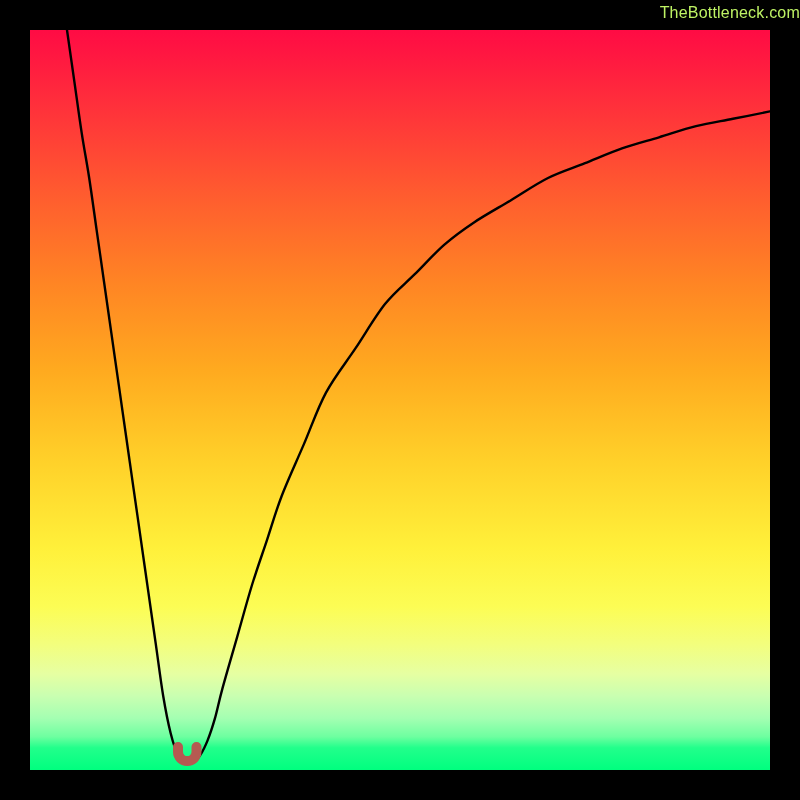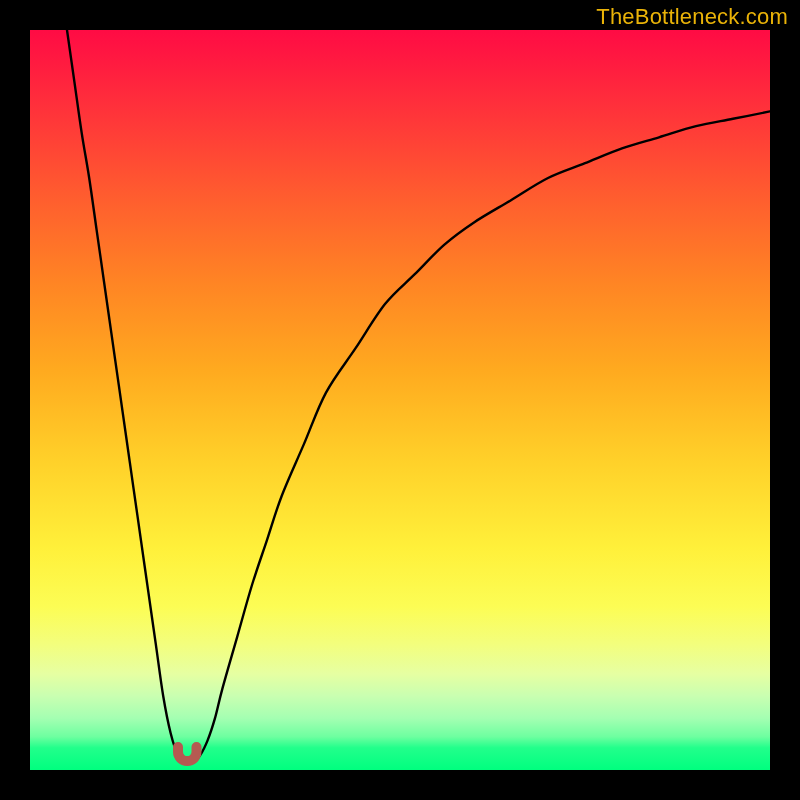--- a/index.html
+++ b/index.html
@@ -47,24 +47,24 @@
     position: absolute;
     left: 0;
     top: 0;
     width: 740px;
     height: 740px;
     display: block;
   }
   .watermark {
     position: absolute;
     top: 4px;
-    right: 12px;
-    font-size: 22px;
+    right: 0;
+    font-size: 16px;
     font-weight: 500;
-    color: #eab308;
+    color: #bef264;
     letter-spacing: 0.2px;
     user-select: none;
   }
 </style>
 </head>
 <body>
 
 <div class="frame">
 
   <div class="watermark">TheBottleneck.com</div>

